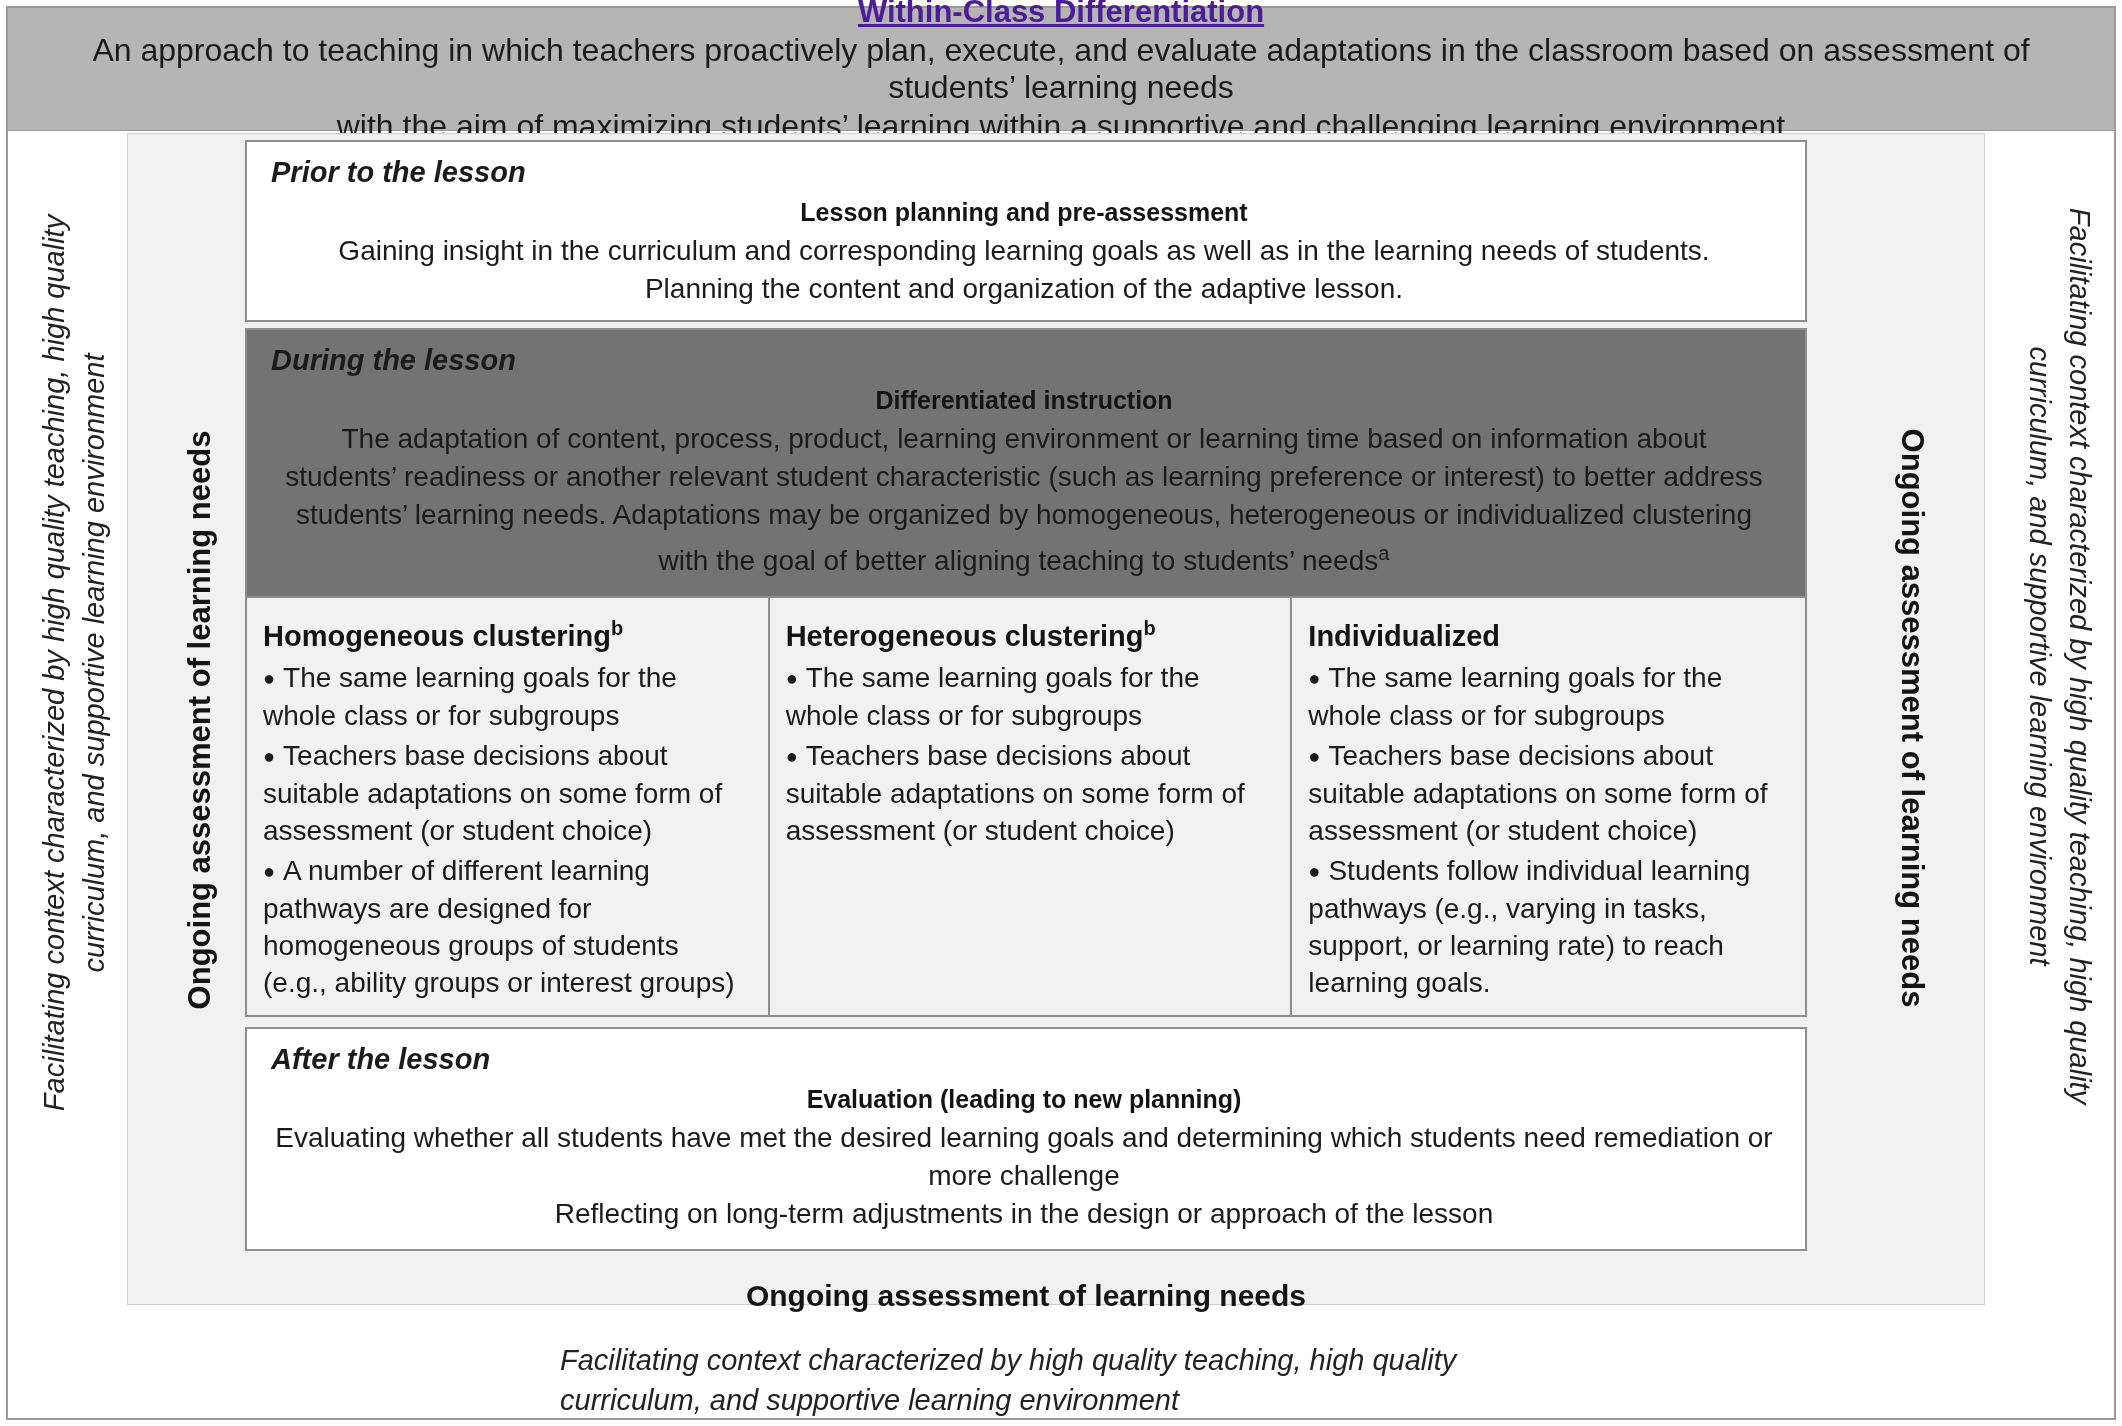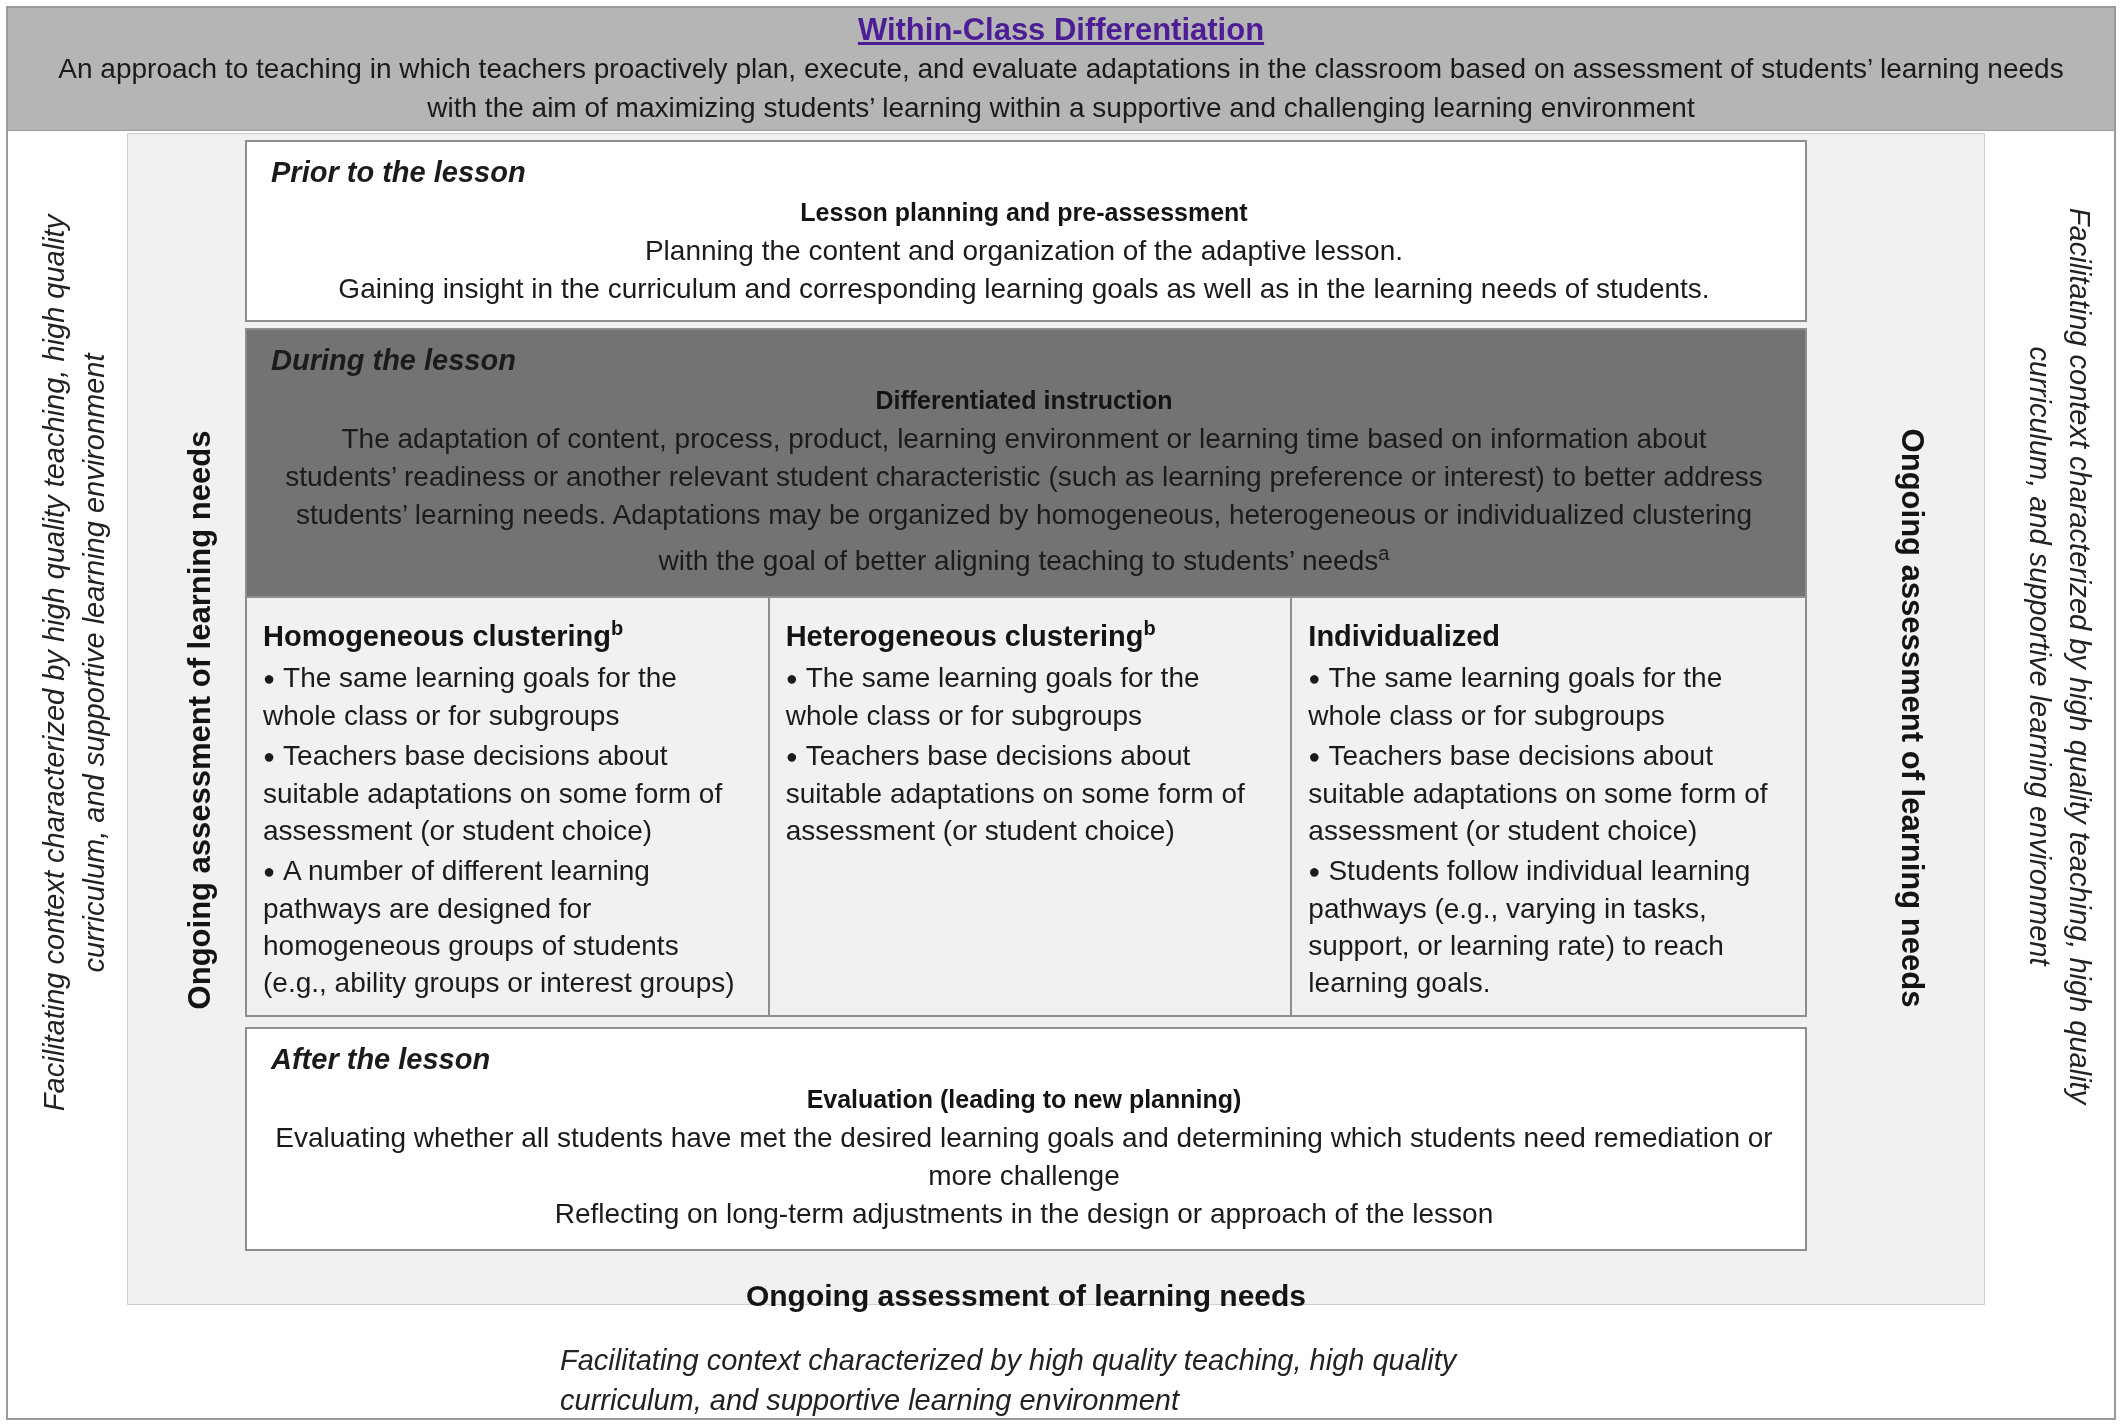--- a/index.html
+++ b/index.html
@@ -10,21 +10,21 @@
   .page{position:absolute;inset:6px;border:2px solid #9a9a9a;background:#ffffff;}
 
   
   .band{
     position:absolute;left:0;top:0;width:100%;height:122px;
     background:#b5b5b5;border-bottom:1px solid #9a9a9a;
     display:flex;flex-direction:column;align-items:center;justify-content:center;
     gap:2px;
   }
   .band-title{font-size:31px;font-weight:bold;text-decoration:underline;color:#4c1d95;}
-  .band-desc{font-size:28px;line-height:37px;color:#1b1b1b;text-align:center;width:98%;}
+  .band-desc{font-size:32px;line-height:37px;color:#1b1b1b;text-align:center;width:98%;}
 
   
   .graybox{
     position:absolute;left:119px;top:125px;width:1858px;height:1172px;
     background:#f1f1f1;border:1px solid #cfcfcf;box-sizing:border-box;
   }
 
   
   .vtext{position:absolute;transform-origin:0 0;}
   .v-italic{font-style:italic;font-size:29px;line-height:40px;text-align:center;color:#222222;}
@@ -93,22 +93,22 @@
   <div class="vtext v-italic vright-italic">
     <div>Facilitating context characterized by high quality teaching, high quality</div>
     <div>curriculum, and supportive learning environment</div>
   </div>
 
   <div class="content">
 
     <div class="cbox white">
       <div class="phase-heading">Prior to the lesson</div>
       <div class="box-title">Lesson planning and pre-assessment</div>
+      <div class="box-body">Gaining insight in the curriculum and corresponding learning goals as well as in the learning needs of students.</div>
       <div class="box-body">Planning the content and organization of the adaptive lesson.</div>
-      <div class="box-body">Gaining insight in the curriculum and corresponding learning goals as well as in the learning needs of students.</div>
     </div>
 
     <div class="cbox gray during">
       <div class="phase-heading">During the lesson</div>
       <div class="box-title">Differentiated instruction</div>
       <div class="box-body"><span>The adaptation of content, process, product, learning environment or learning time based on information about students’ readiness or another relevant student characteristic (such as learning preference or interest) to better address students’ learning needs. Adaptations may be organized by homogeneous, heterogeneous or individualized clustering with the goal of better aligning teaching to students’ needs</span><sup>a</sup></div>
     </div>
 
     <div class="cols">
 

